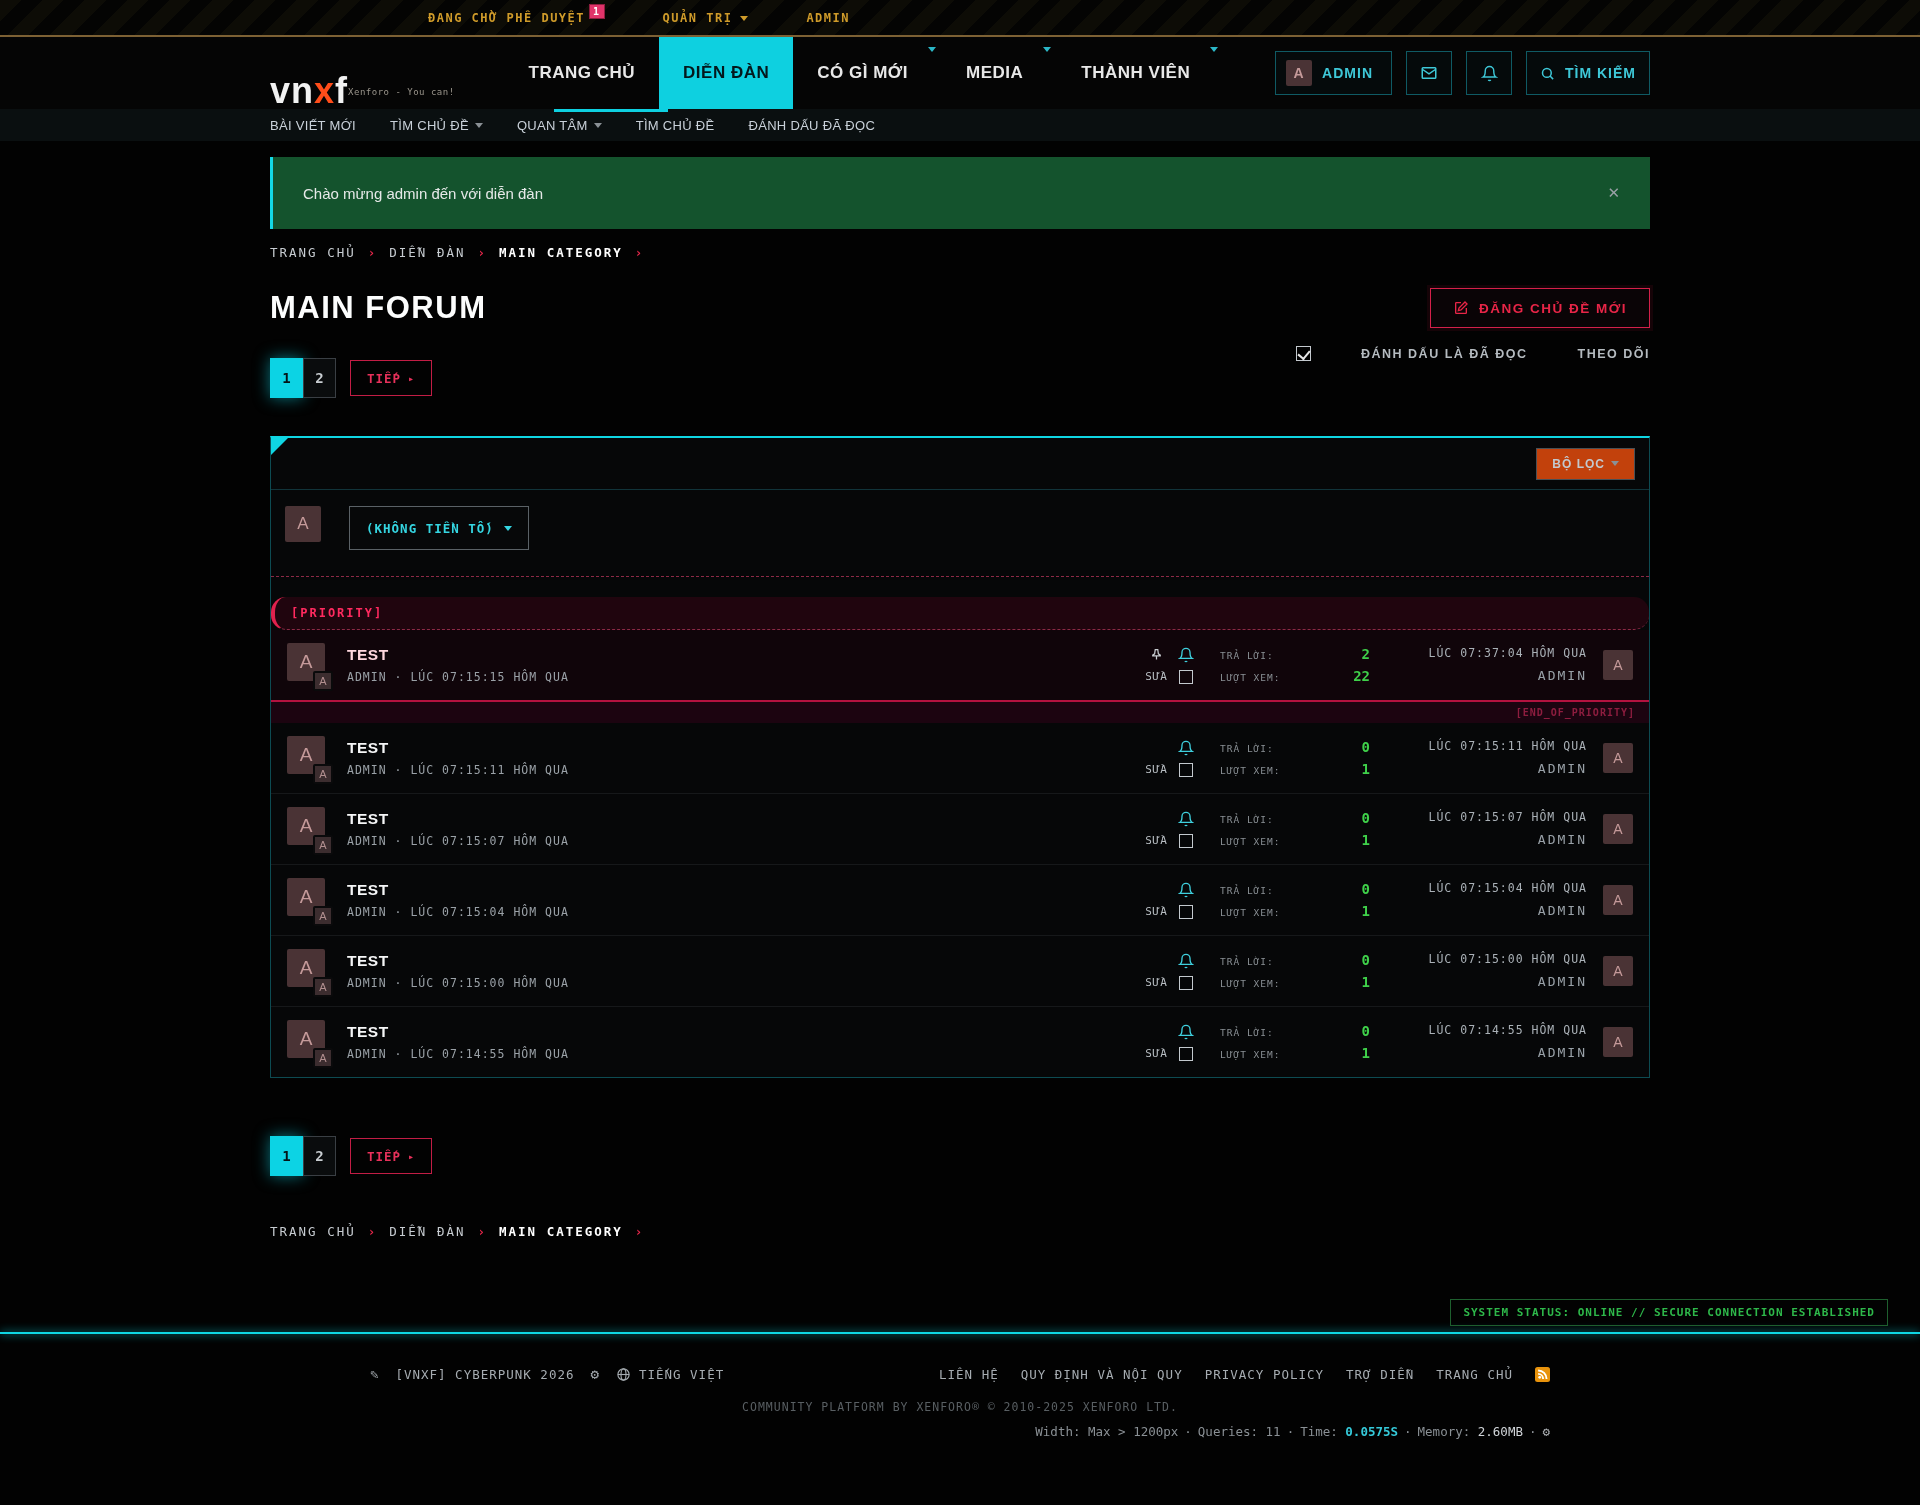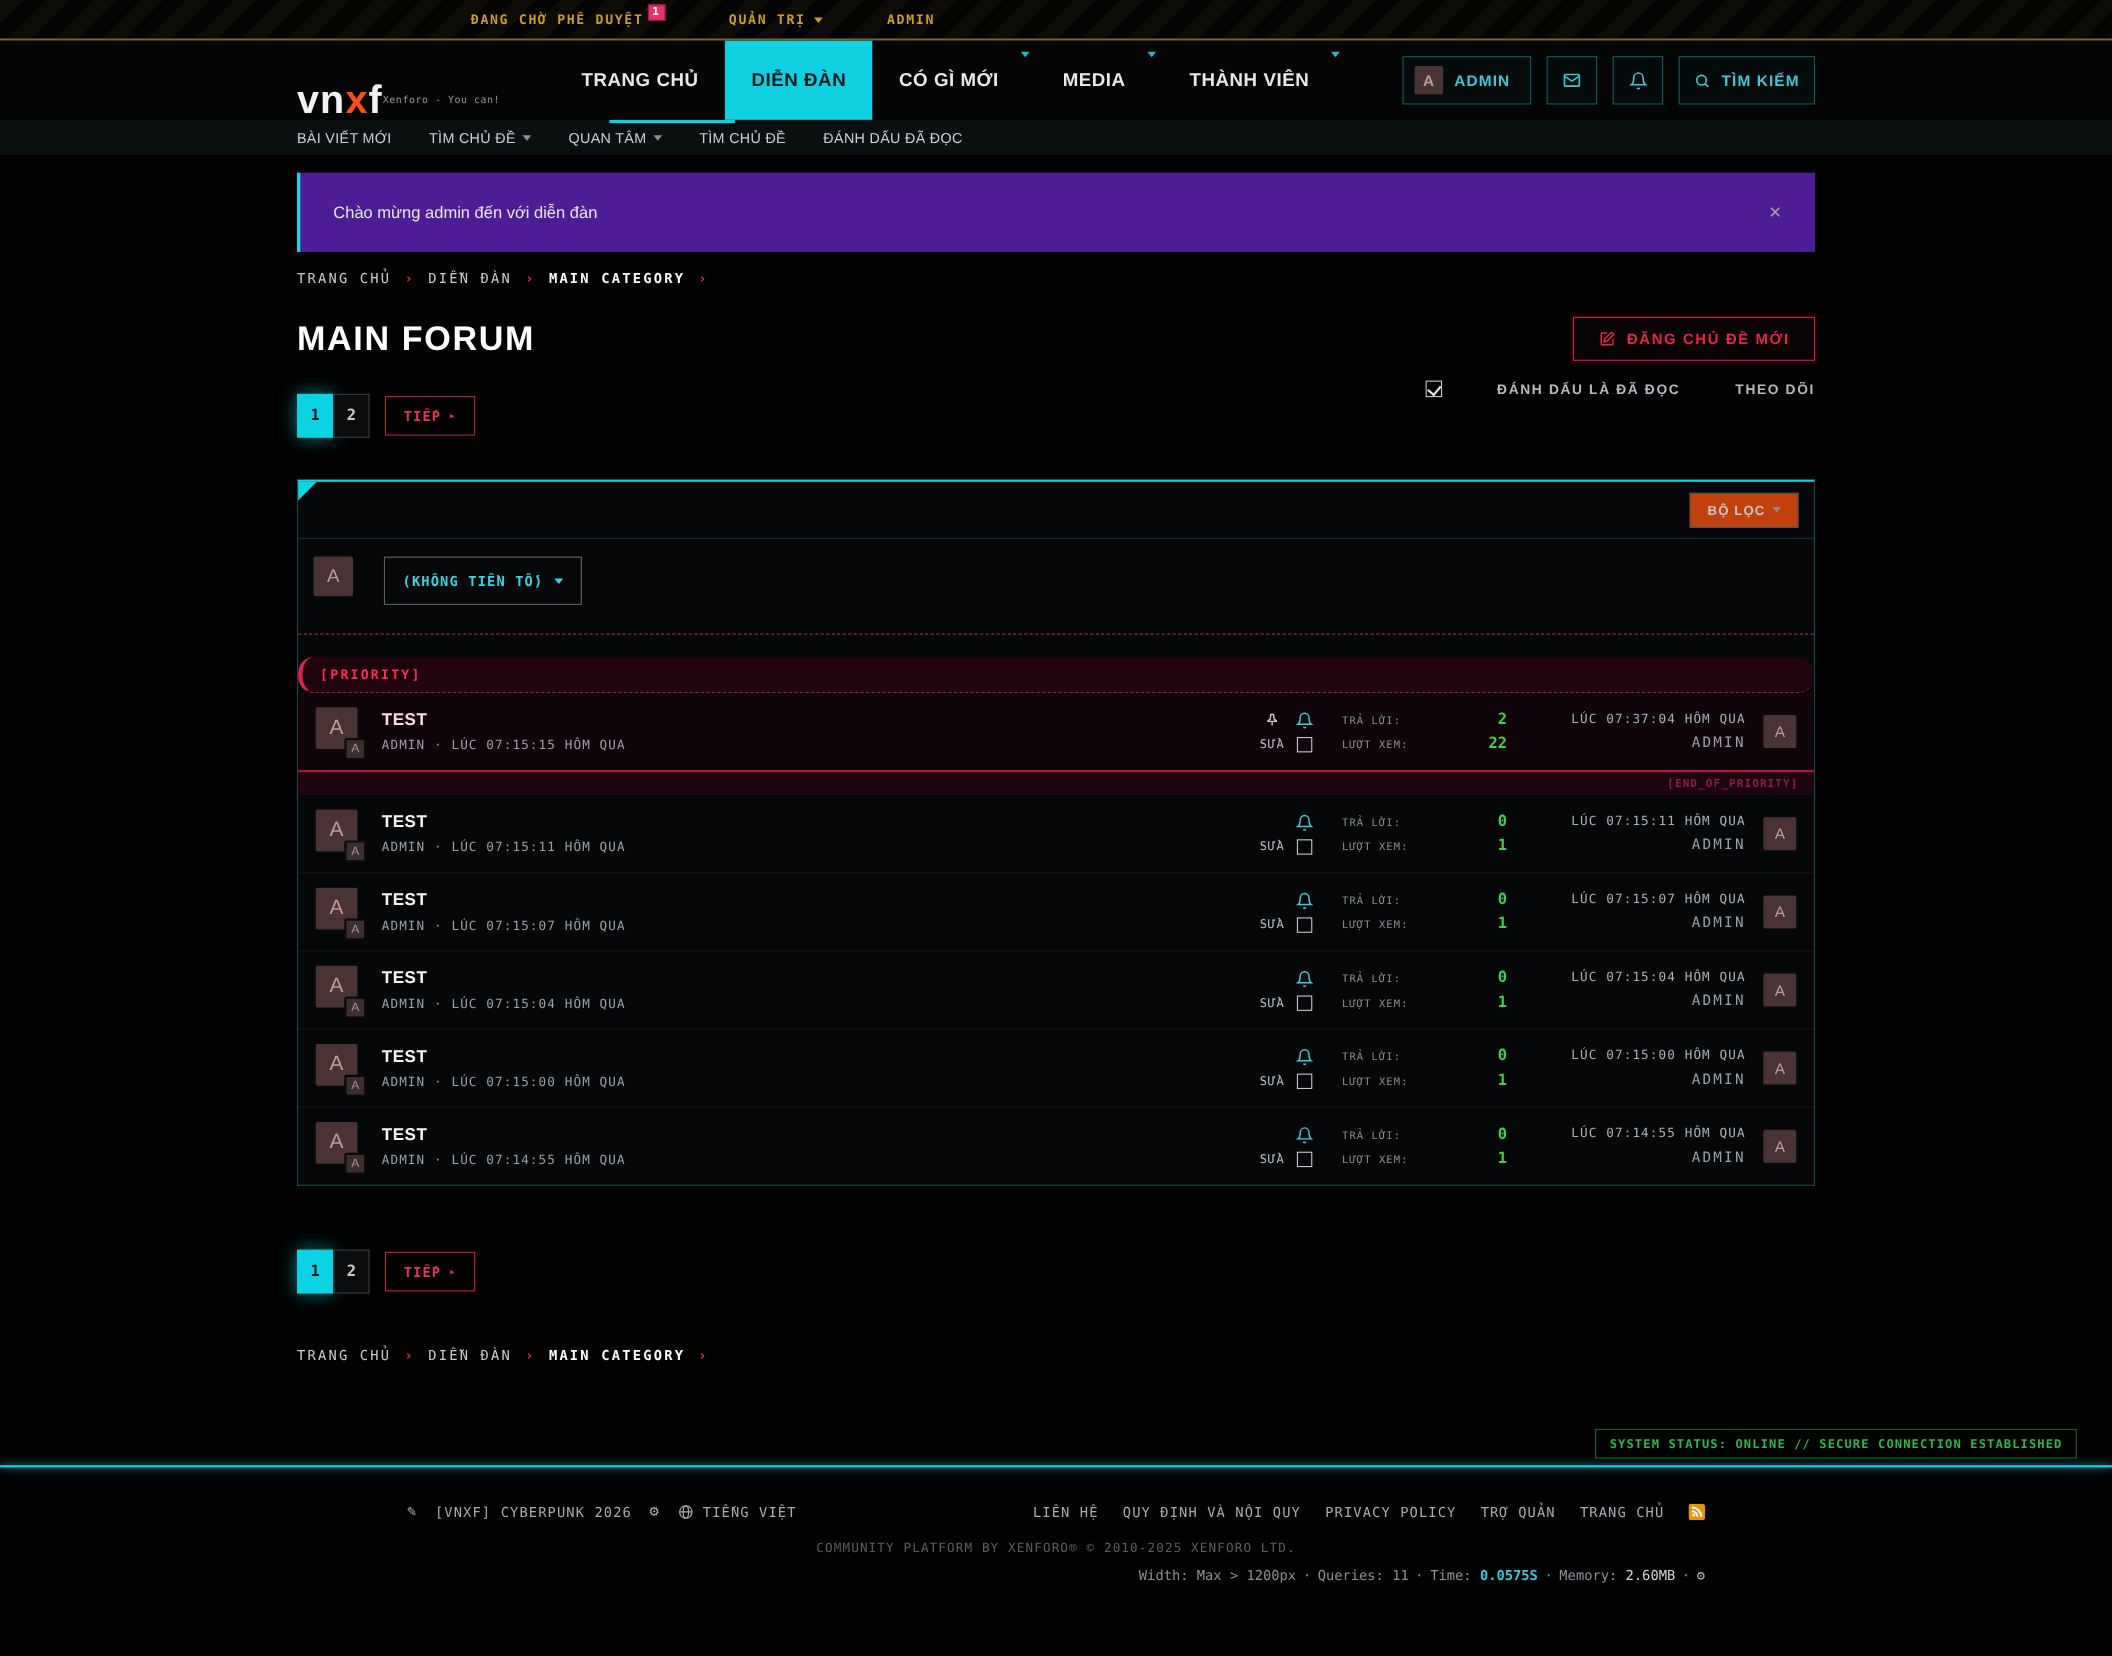--- a/index.html
+++ b/index.html
@@ -61,21 +61,21 @@
   
   .subnav { height:32px; background:#0a0f10; position:relative; }
   .subnav-inner { width:1380px; margin:0 auto; height:100%; display:flex; align-items:center; gap:34px; position:relative; }
   .subnav-indicator { position:absolute; top:0; left:284px; width:114px; height:3px; background:#0ed0e0; }
   .subnav-item { font-size:13px; color:#c9d1d9; display:flex; align-items:center; letter-spacing:0.3px; }
 
   
   .content { width:1380px; margin:0 auto; padding-top:16px; }
 
   .notice {
-    height:72px; background:#4c1d95; border-left:3px solid #14d9e6;
+    height:72px; background:#14532d; border-left:3px solid #14d9e6;
     display:flex; align-items:center; padding:0 30px; margin-bottom:16px;
   }
   .notice-text { font-size:15px; color:#e6e9e8; }
   .notice-close { margin-left:auto; color:#9aa0a6; font-size:15px; }
 
   .breadcrumb { display:flex; align-items:center; gap:12px; font-family:"DejaVu Sans Mono", monospace;
     font-size:12.5px; letter-spacing:2px; color:#c7ccd1; margin-bottom:28px; }
   .breadcrumb .sep { color:#e8274b; font-weight:bold; }
   .breadcrumb .current { color:#ffffff; font-weight:bold; }
 
@@ -610,21 +610,21 @@
             <path d="M3 12h18"></path>
           </svg>
       </span>
       <span>TIẾNG VIỆT</span>
     </a>
   </div>
   <div class="footer-right">
     <a>LIÊN HỆ</a>
     <a>QUY ĐỊNH VÀ NỘI QUY</a>
     <a>PRIVACY POLICY</a>
-    <a>TRỢ QUẢN</a>
+    <a>TRỢ DIỄN</a>
     <a>TRANG CHỦ</a>
     <a style="display:flex;">
       <svg viewBox="0 0 24 24" width="15" height="15">
           <rect width="24" height="24" rx="4" fill="#e8930c"></rect>
           <g fill="#fff">
             <circle cx="7.5" cy="16.5" r="2.2"></circle>
             <path d="M5 9.5a9.5 9.5 0 0 1 9.5 9.5h-3A6.5 6.5 0 0 0 5 12.5zM5 4a15 15 0 0 1 15 15h-3A12 12 0 0 0 5 7z"></path>
           </g>
         </svg>
     </a>

